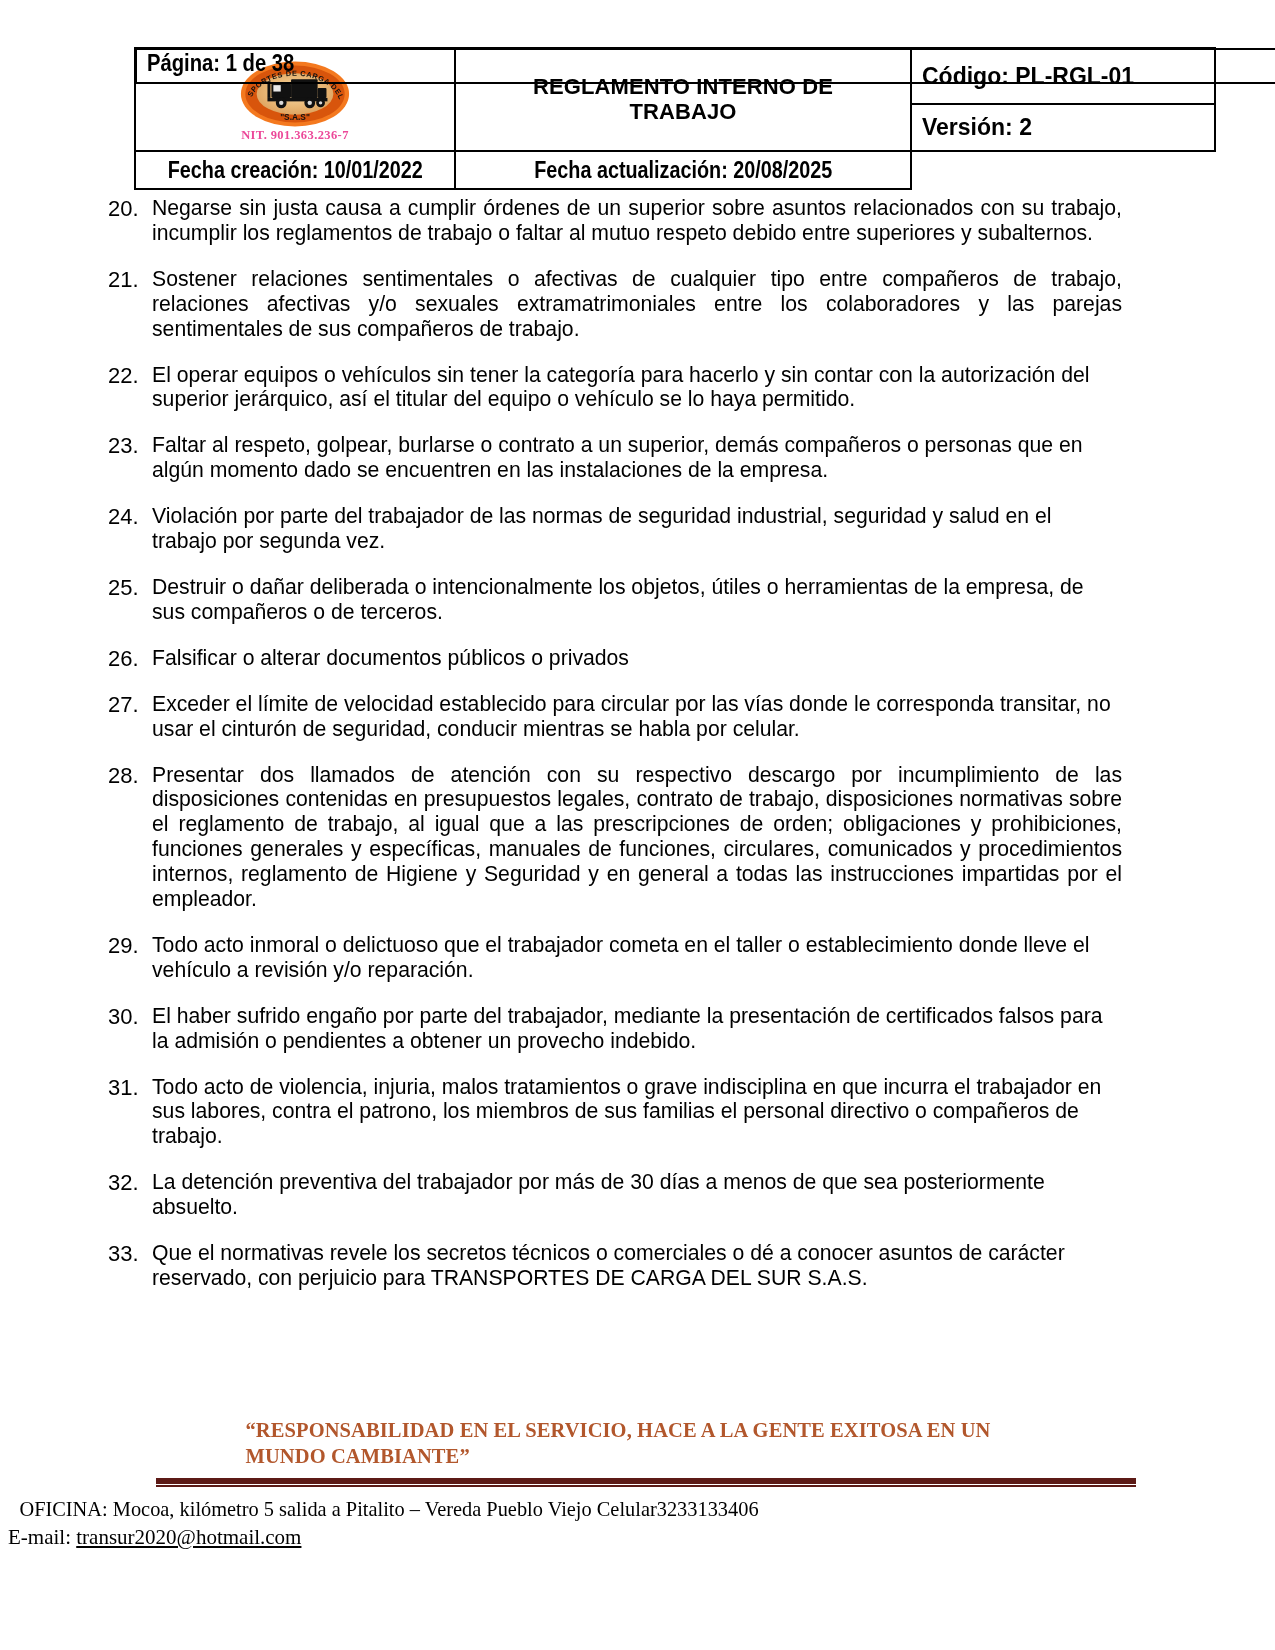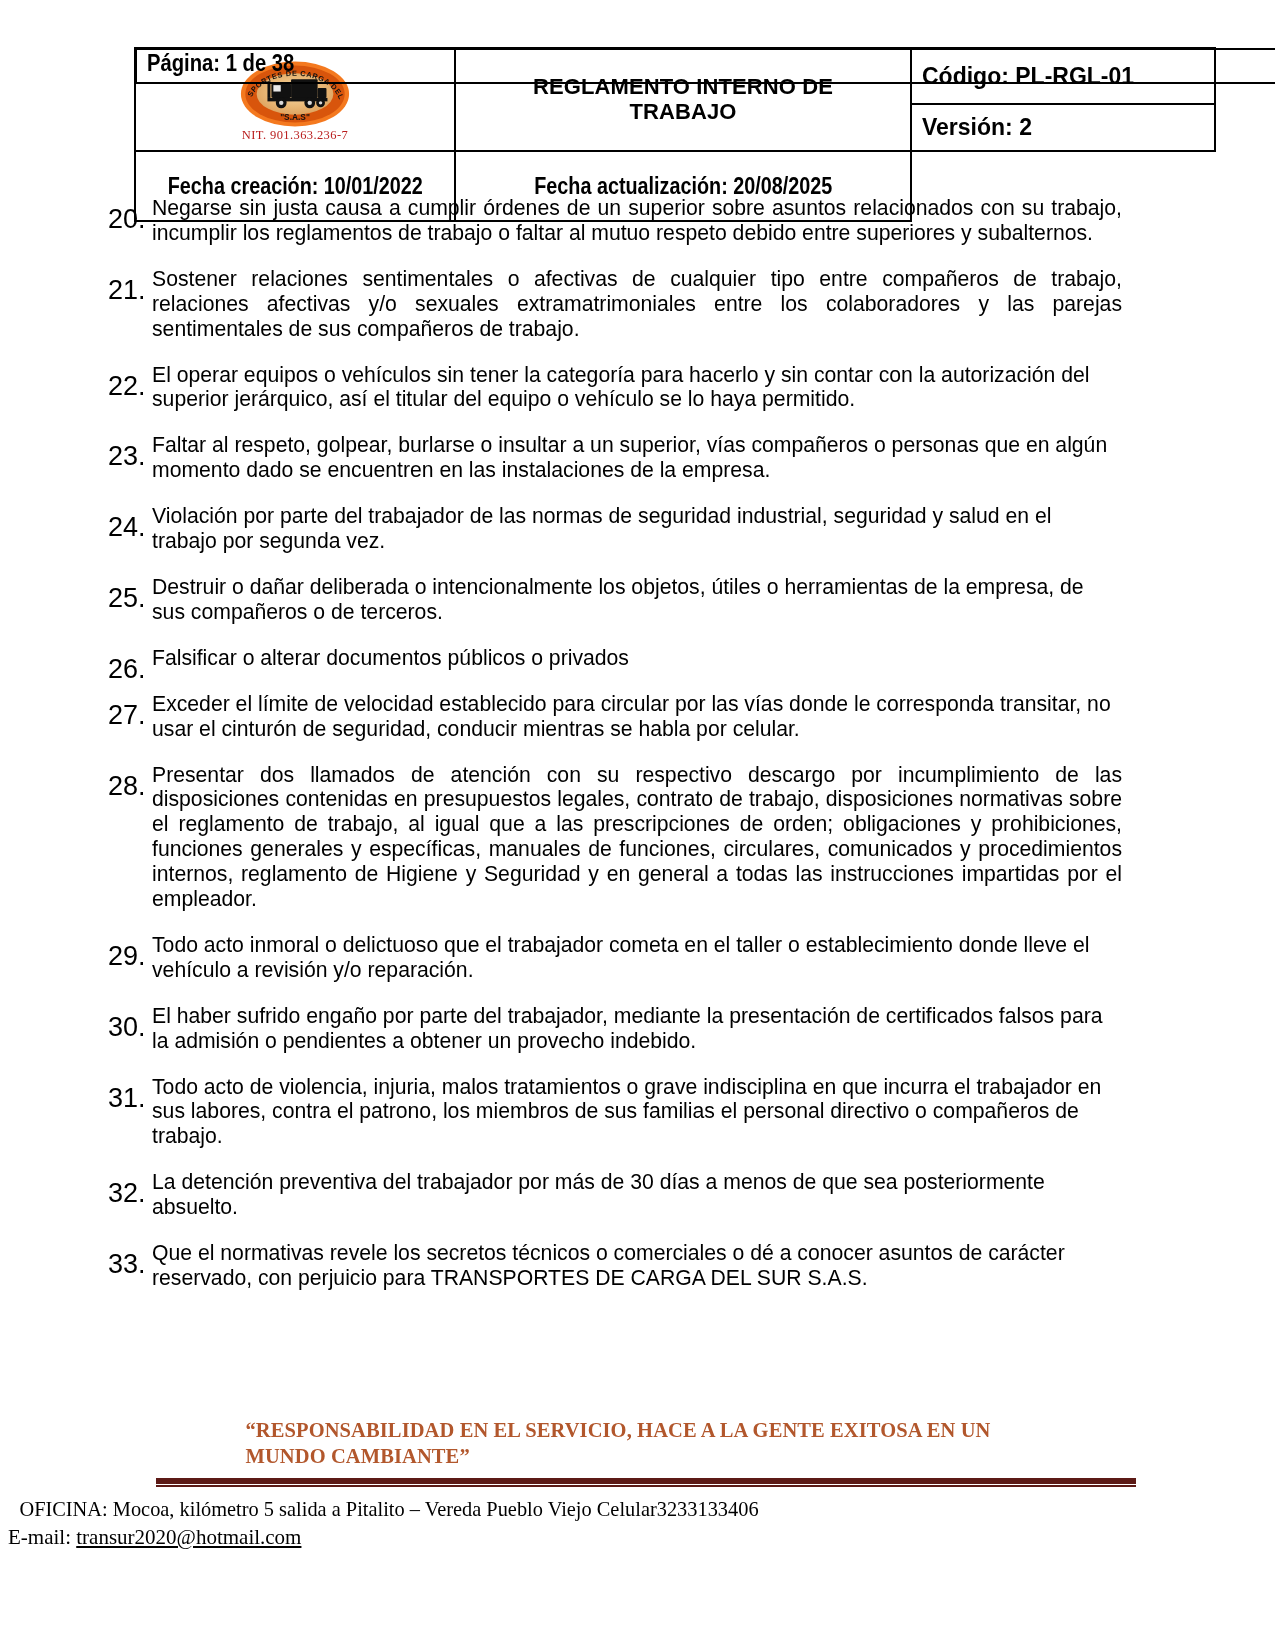--- a/index.html
+++ b/index.html
@@ -52,25 +52,25 @@
     justify-content: center;
     line-height: 1;
   }
   .logo-badge {
     position: relative;
     width: 118px;
     height: 70px;
   }
   .logo-nit {
     font-family: "Liberation Serif", serif;
-    font-weight: normal;
+    font-weight: bold;
     font-size: 12.5px;
     letter-spacing: 0.4px;
     margin-top: 0px;
-    color: #b91c1c;
+    color: #ec4899;
   }
 
   .title-cell {
     width: 398px;
     text-align: center;
     font-weight: bold;
     font-size: 22px;
     line-height: 1.12;
     letter-spacing: 0.1px;
     padding: 4px 28px !important;
@@ -86,21 +86,21 @@
   .meta-cell.codigo { height: 50px; }
   .meta-cell.version { height: 41px; border-radius: 18px; }
 
   .date-cell {
     height: 36px;
     text-align: center;
     font-weight: bold;
     font-size: 23px;
     font-stretch: condensed;
     white-space: nowrap;
-    padding: 16px 4px !important;
+    padding: 0 4px !important;
   }
   .date-cell.page {
     text-align: left;
     padding: 0 0 0 10px !important;
   }
   .cond {
     transform: scaleX(0.86);
     transform-origin: center center;
     display: inline-block;
   }
@@ -128,24 +128,24 @@
     margin-bottom: 21px;
     font-size: 21.2px;
     line-height: 1.175;
     text-align: left;
     font-stretch: condensed;
   }
   ol.rules > li.justify { text-align: justify; }
   ol.rules > li .num {
     position: absolute;
     left: 0;
-    top: 8px;
+    top: 0;
     width: 36px;
-    text-align: center;
-    font-size: 27px;
+    text-align: left;
+    font-size: 22px;
   }
 
   
   .footer {
     position: absolute;
     left: 8px;
     top: 1418px;
     width: 1275px;
   }
   .slogan {
@@ -251,21 +251,21 @@
       <td class="date-cell page"><span class="cond-l">Página: 1 de 38</span></td>
     </tr>
   </tbody>
     </table>
 
   <div class="content">
     <ol class="rules" id="rules-list">
         <li class="justify"><span class="num">20.</span><span>Negarse sin justa causa a cumplir órdenes de un superior sobre asuntos relacionados con su trabajo, incumplir los reglamentos de trabajo o faltar al mutuo respeto debido entre superiores y subalternos.</span></li>
         <li class="justify"><span class="num">21.</span><span>Sostener relaciones sentimentales o afectivas de cualquier tipo entre compañeros de trabajo, relaciones afectivas y/o sexuales extramatrimoniales entre los colaboradores y las parejas sentimentales de sus compañeros de trabajo.</span></li>
         <li><span class="num">22.</span><span>El operar equipos o vehículos sin tener la categoría para hacerlo y sin contar con la autorización del superior jerárquico, así el titular del equipo o vehículo se lo haya permitido.</span></li>
-        <li><span class="num">23.</span><span>Faltar al respeto, golpear, burlarse o insultar a un superior, vías compañeros o personas que en algún momento dado se encuentren en las instalaciones de la empresa.</span></li>
+        <li><span class="num">23.</span><span>Faltar al respeto, golpear, burlarse o contrato a un superior, demás compañeros o personas que en algún momento dado se encuentren en las instalaciones de la empresa.</span></li>
         <li><span class="num">24.</span><span>Violación por parte del trabajador de las normas de seguridad industrial, seguridad y salud en el trabajo por segunda vez.</span></li>
         <li><span class="num">25.</span><span>Destruir o dañar deliberada o intencionalmente los objetos, útiles o herramientas de la empresa, de sus compañeros o de terceros.</span></li>
         <li><span class="num">26.</span><span>Falsificar o alterar documentos públicos o privados</span></li>
         <li><span class="num">27.</span><span>Exceder el límite de velocidad establecido para circular por las vías donde le corresponda transitar, no usar el cinturón de seguridad, conducir mientras se habla por celular.</span></li>
         <li class="justify"><span class="num">28.</span><span>Presentar dos llamados de atención con su respectivo descargo por incumplimiento de las disposiciones contenidas en presupuestos legales, contrato de trabajo, disposiciones normativas sobre el reglamento de trabajo, al igual que a las prescripciones de orden; obligaciones y prohibiciones, funciones generales y específicas, manuales de funciones, circulares, comunicados y procedimientos internos, reglamento de Higiene y Seguridad y en general a todas las instrucciones impartidas por el empleador.</span></li>
         <li><span class="num">29.</span><span>Todo acto inmoral o delictuoso que el trabajador cometa en el taller o establecimiento donde lleve el vehículo a revisión y/o reparación.</span></li>
         <li><span class="num">30.</span><span>El haber sufrido engaño por parte del trabajador, mediante la presentación de certificados falsos para la admisión o pendientes a obtener un provecho indebido.</span></li>
         <li><span class="num">31.</span><span>Todo acto de violencia, injuria, malos tratamientos o grave indisciplina en que incurra el trabajador en sus labores, contra el patrono, los miembros de sus familias el personal directivo o compañeros de trabajo.</span></li>
         <li><span class="num">32.</span><span>La detención preventiva del trabajador por más de 30 días a menos de que sea posteriormente absuelto.</span></li>
         <li><span class="num">33.</span><span>Que el normativas revele los secretos técnicos o comerciales o dé a conocer asuntos de carácter reservado, con perjuicio para TRANSPORTES DE CARGA DEL SUR S.A.S.</span></li>

